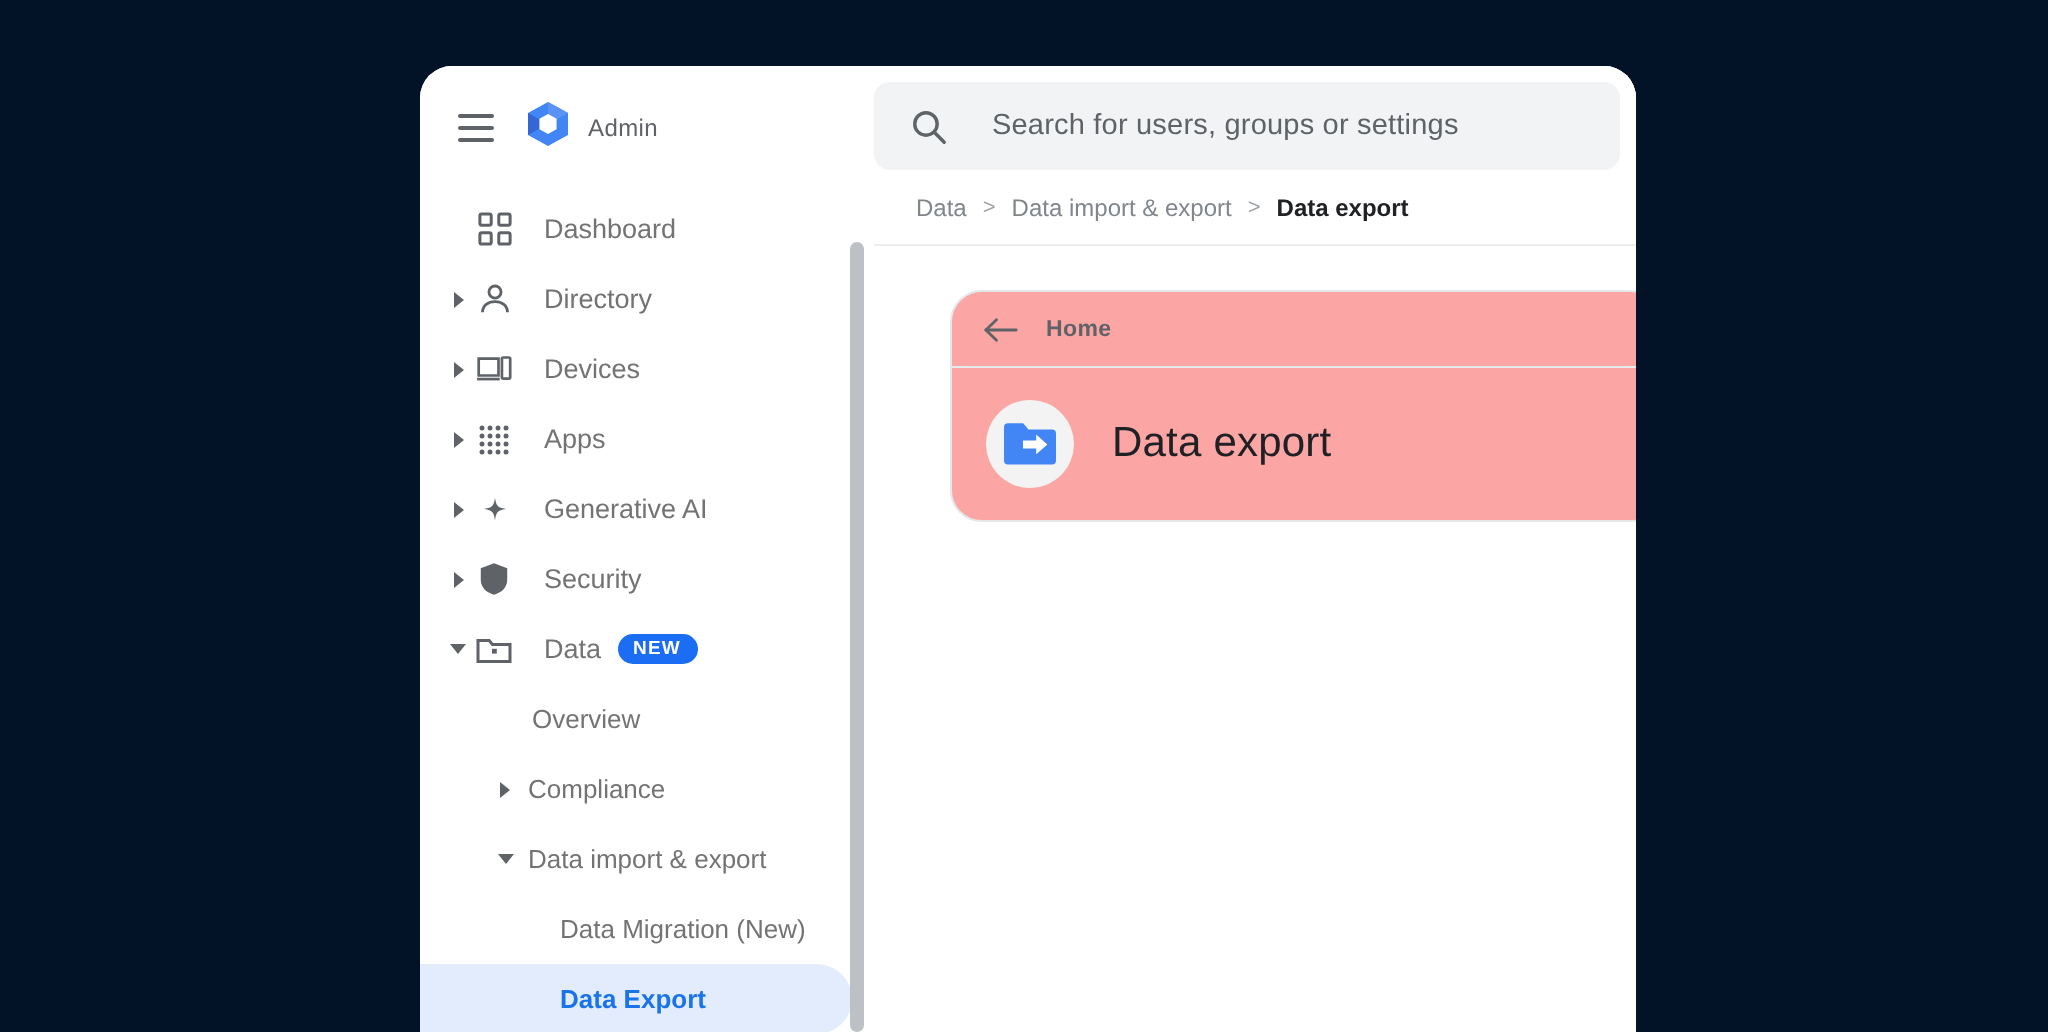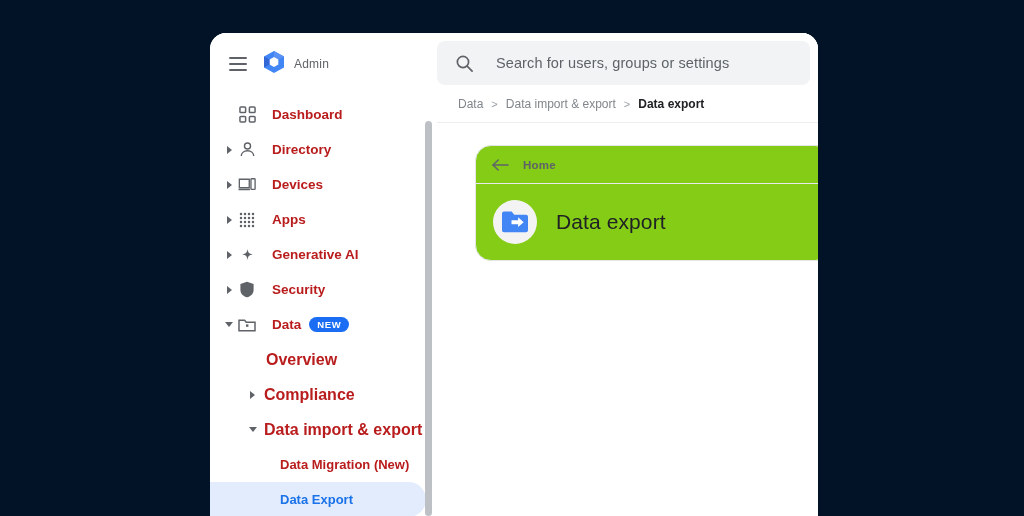--- a/index.html
+++ b/index.html
@@ -69,39 +69,38 @@
   }
   .caret svg { display: block; }
   .nav-icon {
     width: 22px; flex: 0 0 22px;
     display: flex; align-items: center; justify-content: center;
     margin-right: 14px;
     color: #5f6368;
   }
   .nav-label {
     font-size: 13.5px;
-    color: #b91c1c;
-    font-weight: bold;
+    color: #737373;
   }
   .badge-new {
     margin-left: 8px;
     background: #1b6ef3;
     color: #ffffff;
     font-size: 9.5px;
     font-weight: bold;
     letter-spacing: .6px;
     padding: 3px 8px 3px 8px;
     border-radius: 9px;
     line-height: 1;
   }
 
   
   .nav-item.lvl2 { padding-left: 36px; height: 35px; }
   .nav-item.lvl2 .caret { width: 13px; flex: 0 0 13px; margin-right: 5px; }
-  .nav-item.lvl2 .nav-label { font-size: 16px; text-align: right; }
+  .nav-item.lvl2 .nav-label { font-size: 13px; text-align: right; }
   .nav-item.lvl2.nocaret { padding-left: 56px; }
 
   .nav-item.lvl3 { padding-left: 70px; height: 35px; }
   .nav-item.lvl3 .nav-label { font-size: 13px; text-align: right; }
 
   .nav-item.selected {
     background: #e3ecfd;
     border-radius: 0 18px 18px 0;
     margin-right: 11px;
   }
@@ -168,21 +167,21 @@
   .content-area {
     flex: 1 1 auto;
     background: #ffffff;
     padding: 22px 8px 0 38px;
   }
 
   .card {
     width: 356px;
     border: 1px solid #e4e6e8;
     border-radius: 16px;
-    background: #84cc16;
+    background: #fca5a5;
     overflow: hidden;
   }
   .card-head {
     height: 38px;
     display: flex;
     align-items: center;
     gap: 14px;
     padding-left: 16px;
     border-bottom: 1px solid #e8eaed;
     cursor: pointer;

